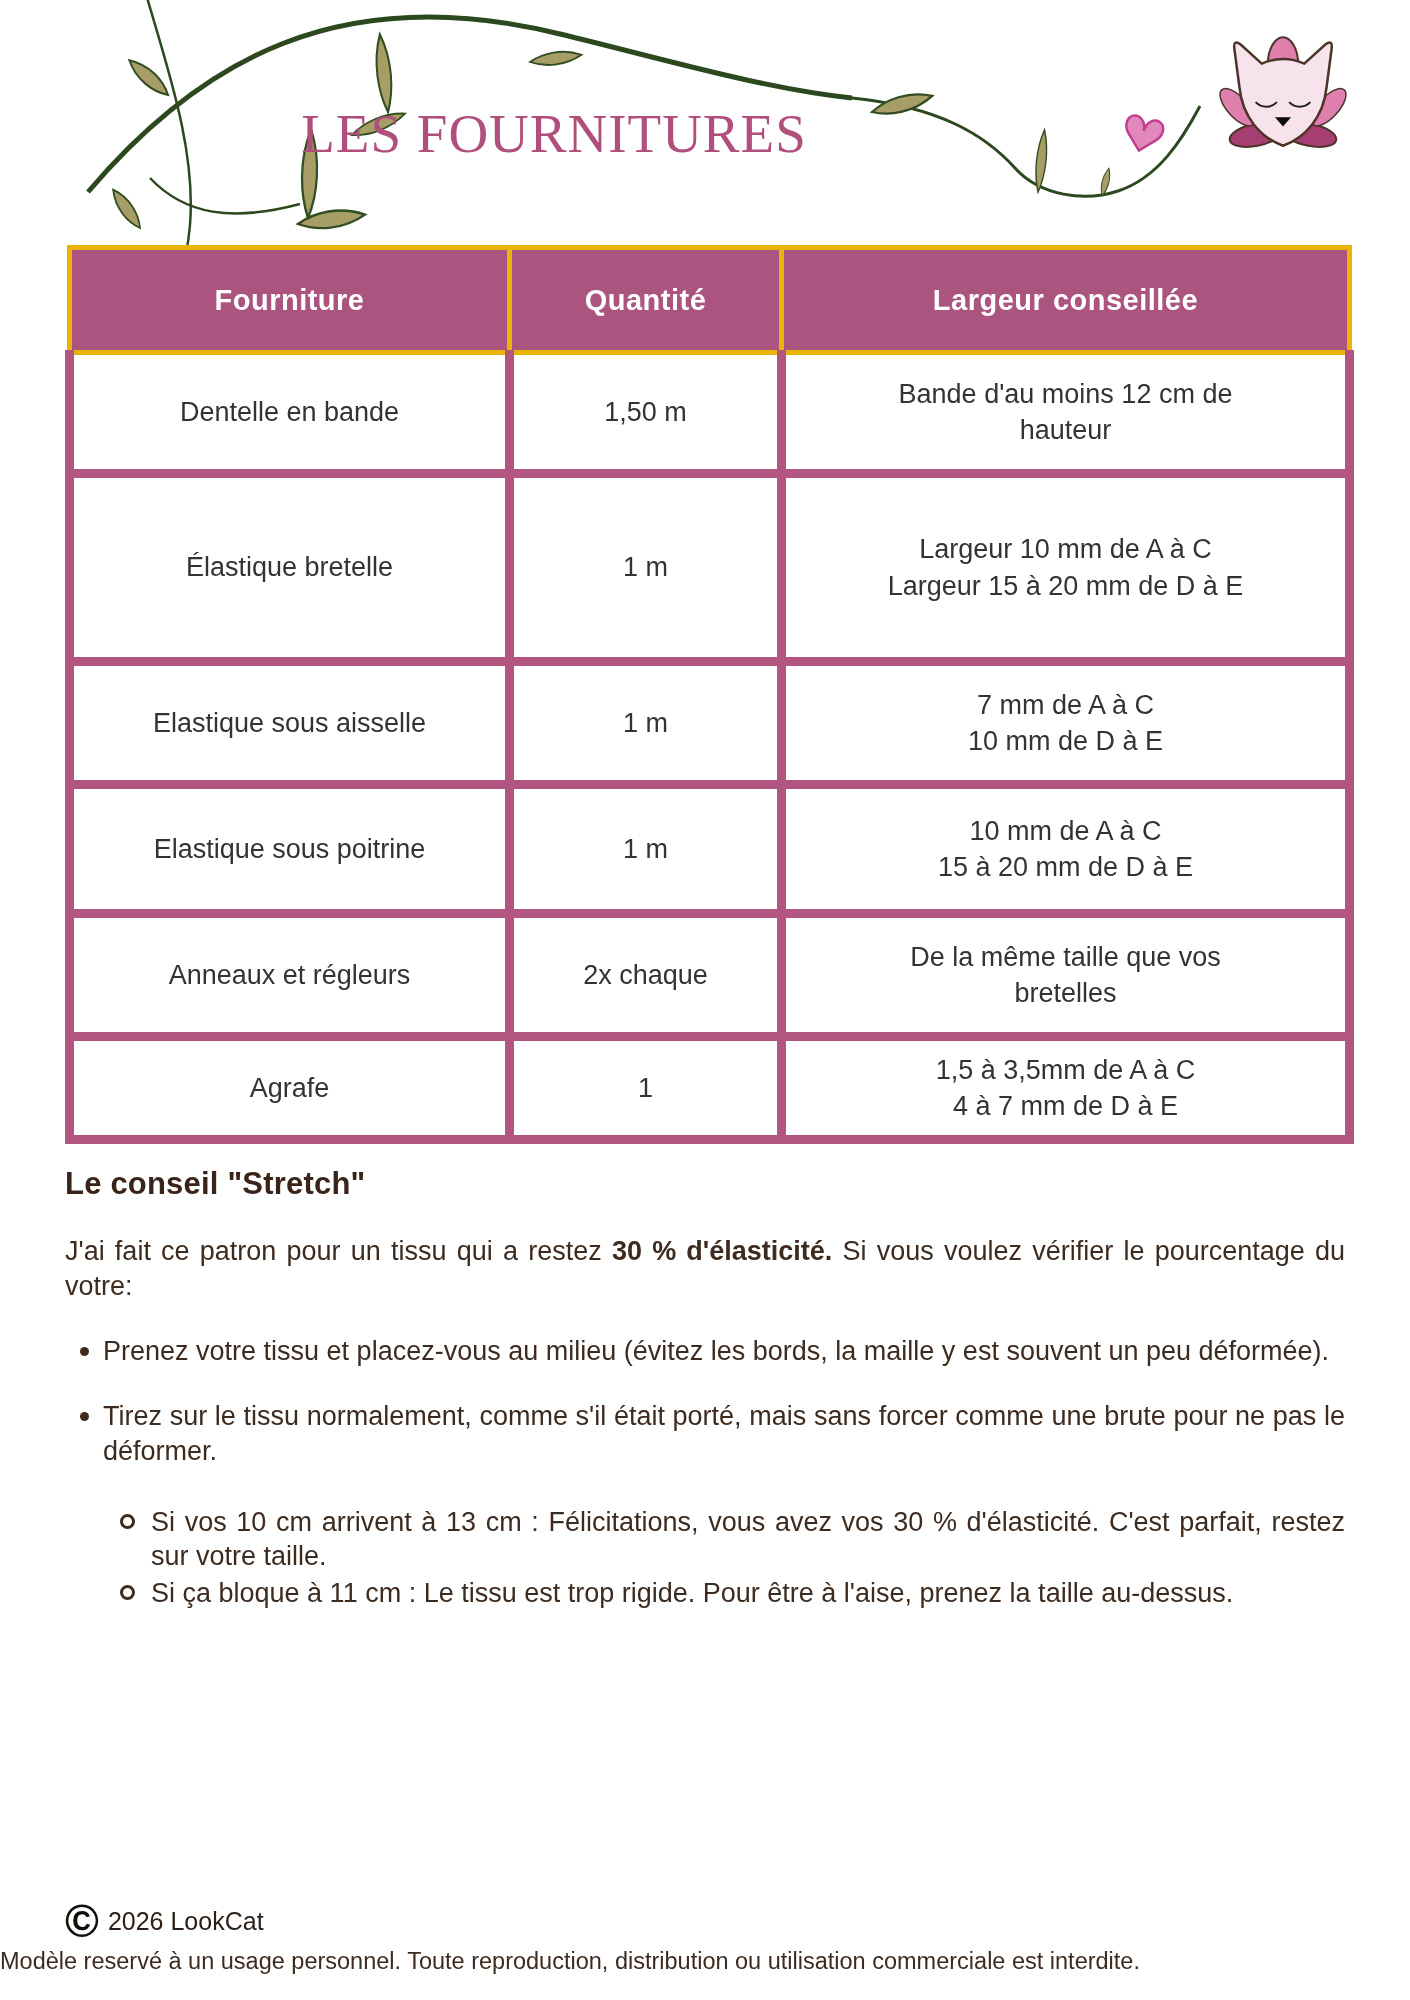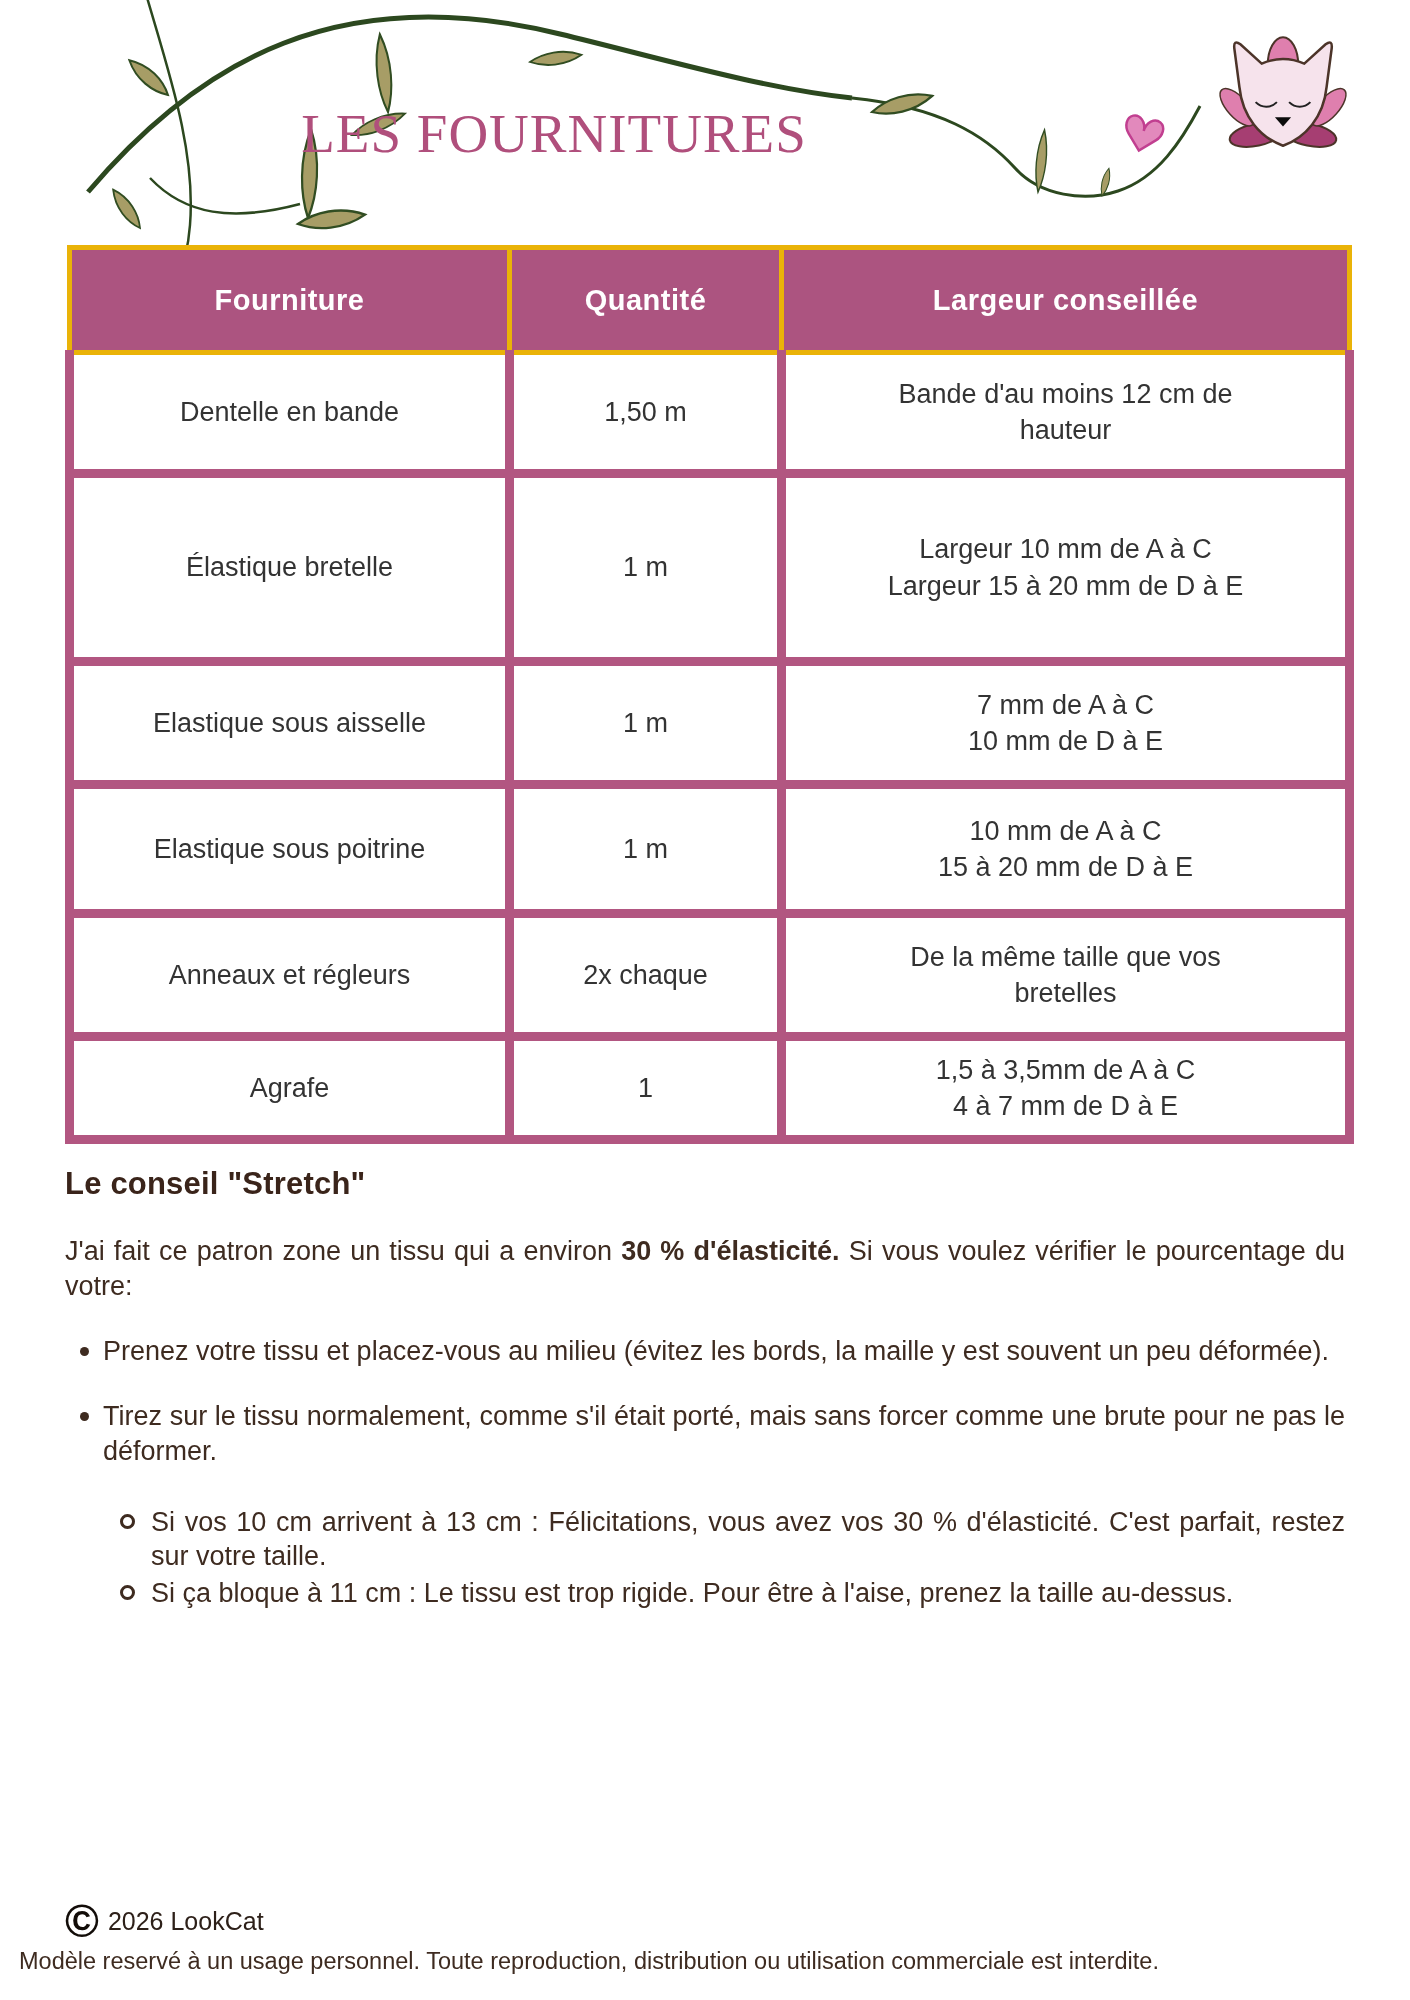--- a/index.html
+++ b/index.html
@@ -67,21 +67,21 @@
     border:3px solid #3e2b20;border-radius:50%;background:transparent;
   }
   
   .footer-copy{
     position:absolute;top:1898px;left:65px;display:flex;align-items:center;gap:9px;
     color:#2d2019;
   }
   .copy-symbol{font-size:46px;line-height:1;font-weight:bold;color:#120c08;}
   .copy-text{font-size:25px;}
   .footer-disclaimer{
-    position:absolute;top:1948px;left:0;width:1178px;text-align:center;
+    position:absolute;top:1948px;left:0;width:1178px;
     font-size:23.5px;color:#3e2b20;
   }
 </style>
 </head>
 <body>
 
 <div class="page">
 
   <svg class="vine-svg" width="1410" height="370" viewBox="0 0 1410 370">
     <defs>
@@ -172,21 +172,21 @@
         <td>Agrafe</td>
         <td>1</td>
         <td class="cell-largeur">1,5 à 3,5mm  de A à C
 4 à 7 mm  de D à E</td>
       </tr>
     </tbody>
   </table>
 
   <div class="content">
     <h2 class="section-heading">Le conseil "Stretch"</h2>
-    <p class="intro"><span>J'ai fait ce patron zone un tissu qui a environ </span><b>30 % d'élasticité.</b><span> Si vous voulez vérifier le pourcentage du votre:</span></p>
+    <p class="intro"><span>J'ai fait ce patron pour un tissu qui a restez </span><b>30 % d'élasticité.</b><span> Si vous voulez vérifier le pourcentage du votre:</span></p>
     <ul class="main-list">
       <li>Prenez votre tissu et placez-vous au milieu (évitez les bords, la maille y est souvent un peu déformée).</li>
       <li>
         <span>Tirez sur le tissu normalement, comme s'il était porté, mais sans forcer comme une brute pour ne pas le déformer.</span>
         <ul class="sub-list">
           <li>Si vos 10 cm arrivent à 13 cm : Félicitations, vous avez vos 30 % d'élasticité. C'est parfait, restez sur votre taille.</li>
           <li>Si ça bloque à 11 cm : Le tissu est trop rigide. Pour être à l'aise, prenez  la taille au-dessus.</li>
         </ul>
       </li>
     </ul>

